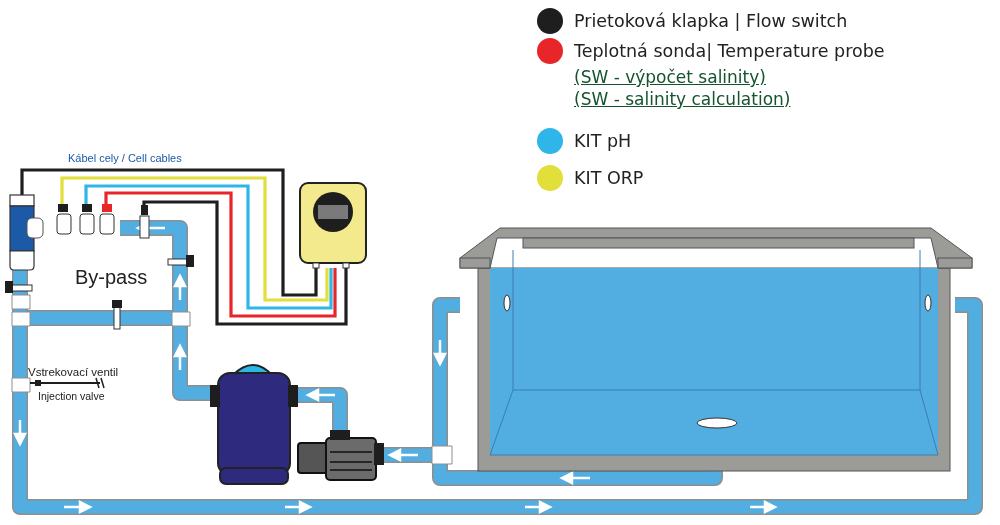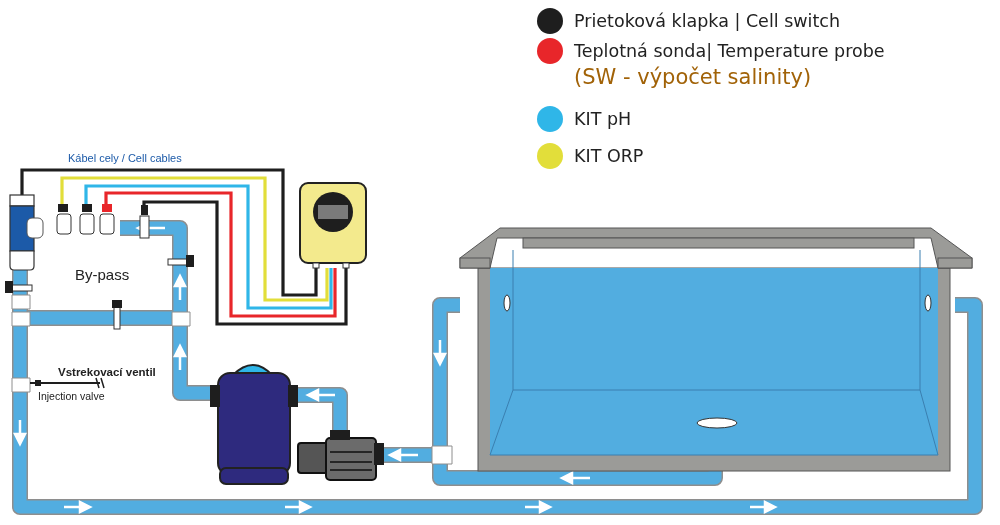--- a/index.html
+++ b/index.html
@@ -2,21 +2,21 @@
 <html><head>
 <meta charset="utf-8">
 <style>
   html,body{margin:0;padding:0;background:#ffffff;}
   body{width:1000px;height:525px;overflow:hidden;position:relative;font-family:"DejaVu Sans",sans-serif;}
   svg{position:absolute;left:0;top:0;}
   .legend{position:absolute;left:537px;top:6px;}
   .leg-row{display:flex;align-items:center;height:30px;}
   .dot{width:26px;height:26px;border-radius:50%;margin-right:11px;flex:none;}
   .leg-text{font-size:17.5px;color:#222;white-space:nowrap;}
-  .leg-sub{font-size:21px;color:#a16207;margin-left:37px;line-height:22px;white-space:nowrap;}
+  .leg-sub{font-size:17px;color:#14532d;margin-left:37px;line-height:22px;white-space:nowrap;text-decoration:underline;}
   .lbl{position:absolute;font-family:"Liberation Sans",sans-serif;color:#222;white-space:nowrap;}
 </style>
 </head>
 <body>
 
 <svg width="1000" height="525" viewBox="0 0 1000 525">
 
   <g fill="none" stroke-linejoin="round">
 
     <g stroke="#8e8e8e" stroke-width="16">
@@ -184,34 +184,35 @@
     <line x1="513" y1="390" x2="490" y2="455" stroke="#3a7fb0"></line>
     <line x1="920" y1="390" x2="938" y2="455" stroke="#3a7fb0"></line>
     <line x1="490" y1="455" x2="938" y2="455" stroke="#3a7fb0"></line>
     <ellipse cx="717" cy="423" rx="20" ry="5" fill="#ffffff" stroke="#333"></ellipse>
     <ellipse cx="507" cy="303" rx="3" ry="8" fill="#ffffff" stroke="#333"></ellipse>
     <ellipse cx="928" cy="303" rx="3" ry="8" fill="#ffffff" stroke="#333"></ellipse>
   </g>
 </svg>
 
 <div class="lbl" style="left:68px;top:152px;font-size:11px;color:#1c5aa8;">Kábel cely / Cell cables</div>
-<div class="lbl" style="left:75px;top:266px;font-size:15px;">By-pass</div>
-<div class="lbl" style="left:58px;top:366px;font-size:11.5px;font-weight:bold;">Vstrekovací ventil</div>
+<div class="lbl" style="left:75px;top:266px;font-size:20px;">By-pass</div>
+<div class="lbl" style="left:28px;top:366px;font-size:11.5px;">Vstrekovací ventil</div>
 <div class="lbl" style="left:38px;top:390px;font-size:10.5px;">Injection valve</div>
 
 <div class="legend">
   <div class="leg-row">
     <span class="dot" style="background:#1e1e1e"></span>
-    <span class="leg-text">Prietoková klapka | Cell switch</span>
+    <span class="leg-text">Prietoková klapka | Flow switch</span>
   </div>
   <div class="leg-row" style="">
     <span class="dot" style="background:#e8262a"></span>
     <span class="leg-text">Teplotná sonda| Temperature probe</span>
   </div>
   <div class="leg-sub">(SW - výpočet salinity)</div>
+  <div class="leg-sub">(SW - salinity calculation)</div>
   <div class="leg-row" style="margin-top:16px">
     <span class="dot" style="background:#2fb6e8"></span>
     <span class="leg-text">KIT pH</span>
   </div>
   <div class="leg-row" style="margin-top:7px">
     <span class="dot" style="background:#e2de3a"></span>
     <span class="leg-text">KIT ORP</span>
   </div>
 </div>
 

